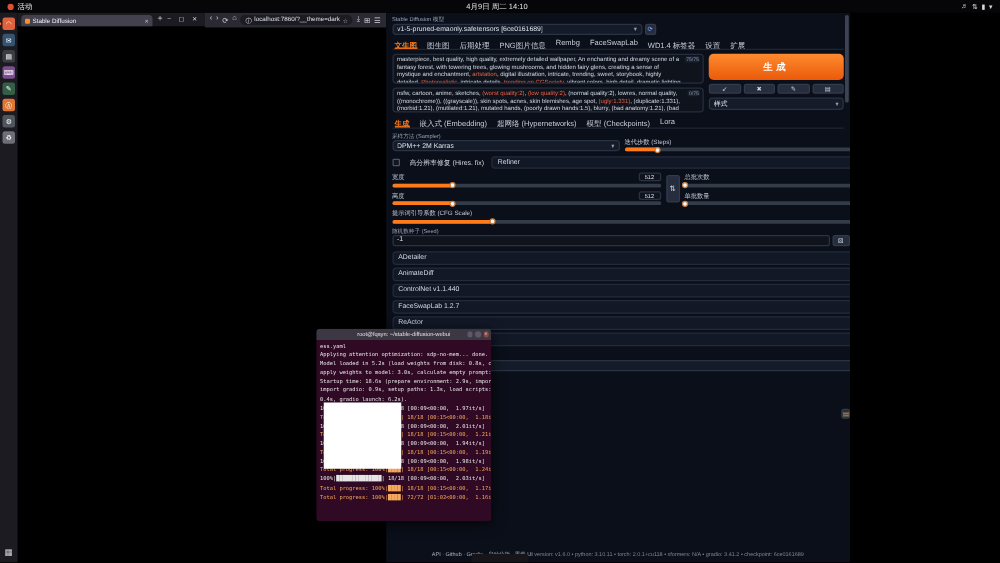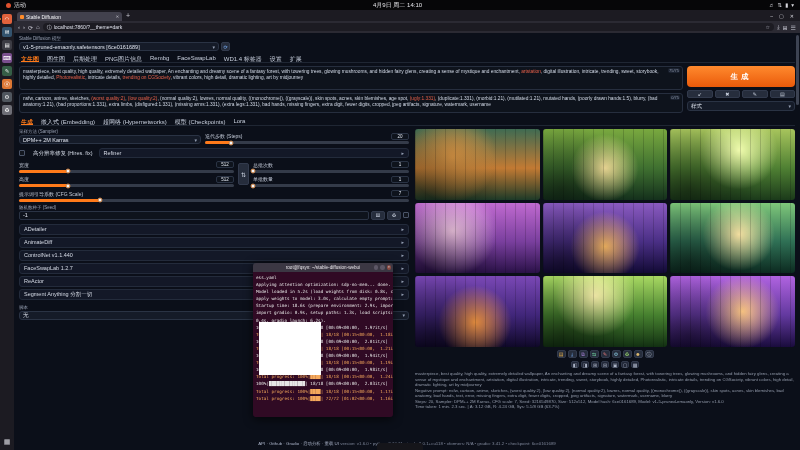--- a/index.html
+++ b/index.html
@@ -15,22 +15,22 @@
   .tb-ic{font-size:5.5px;color:#d8d8de}
   
   .dock{position:absolute;left:0;top:10px;width:14px;height:440px;background:#1c1b22;
         display:flex;flex-direction:column;align-items:center;gap:3px;padding-top:4px;z-index:30}
   .dock-icon{width:10px;height:10px;border-radius:2px;display:flex;align-items:center;
              justify-content:center;font-size:5.5px;color:#fff;position:relative}
   .dock-icon.active::before{content:"";position:absolute;left:-3px;top:4px;width:2px;height:2px;
              border-radius:50%;background:#ff7a1a}
   .show-apps{margin-top:auto;margin-bottom:4px;font-size:7px;color:#cfcfd6}
   
-  .window{position:absolute;left:14px;top:10px;width:786px;height:440px;display:flex;
-          flex-direction:column;overflow:hidden;z-index:10}
+  .window{position:absolute;left:14px;top:10px;width:666px;height:440px;display:flex;
+          overflow:hidden;z-index:10}
   .tabbar{height:11px;background:#1c1b22;display:flex;align-items:flex-end;padding:0 3px;gap:4px}
   .fftab{height:9px;width:105px;background:#42414d;border-radius:3px 3px 0 0;display:flex;
          align-items:center;gap:2px;padding:0 3px;font-size:5px;color:#f6f6fa}
   .fftab .x{margin-left:auto;font-size:4px;color:#c9c9d2}
   .favicon{width:4px;height:4px;border-radius:1px;background:#ff8c2a;flex:none}
   .newtab{font-size:7px;color:#c9c9d2;align-self:center}
   .winctrls{margin-left:auto;display:flex;gap:6px;font-size:5px;color:#d6d6de;align-self:center;padding-right:3px}
   .navbar{height:12px;background:#2b2a33;display:flex;align-items:center;gap:3px;padding:0 4px}
   .nav-ic{font-size:6px;color:#cfcfda}
   .urlbar{flex:1;height:8px;background:#1c1b22;border-radius:4px;display:flex;align-items:center;

